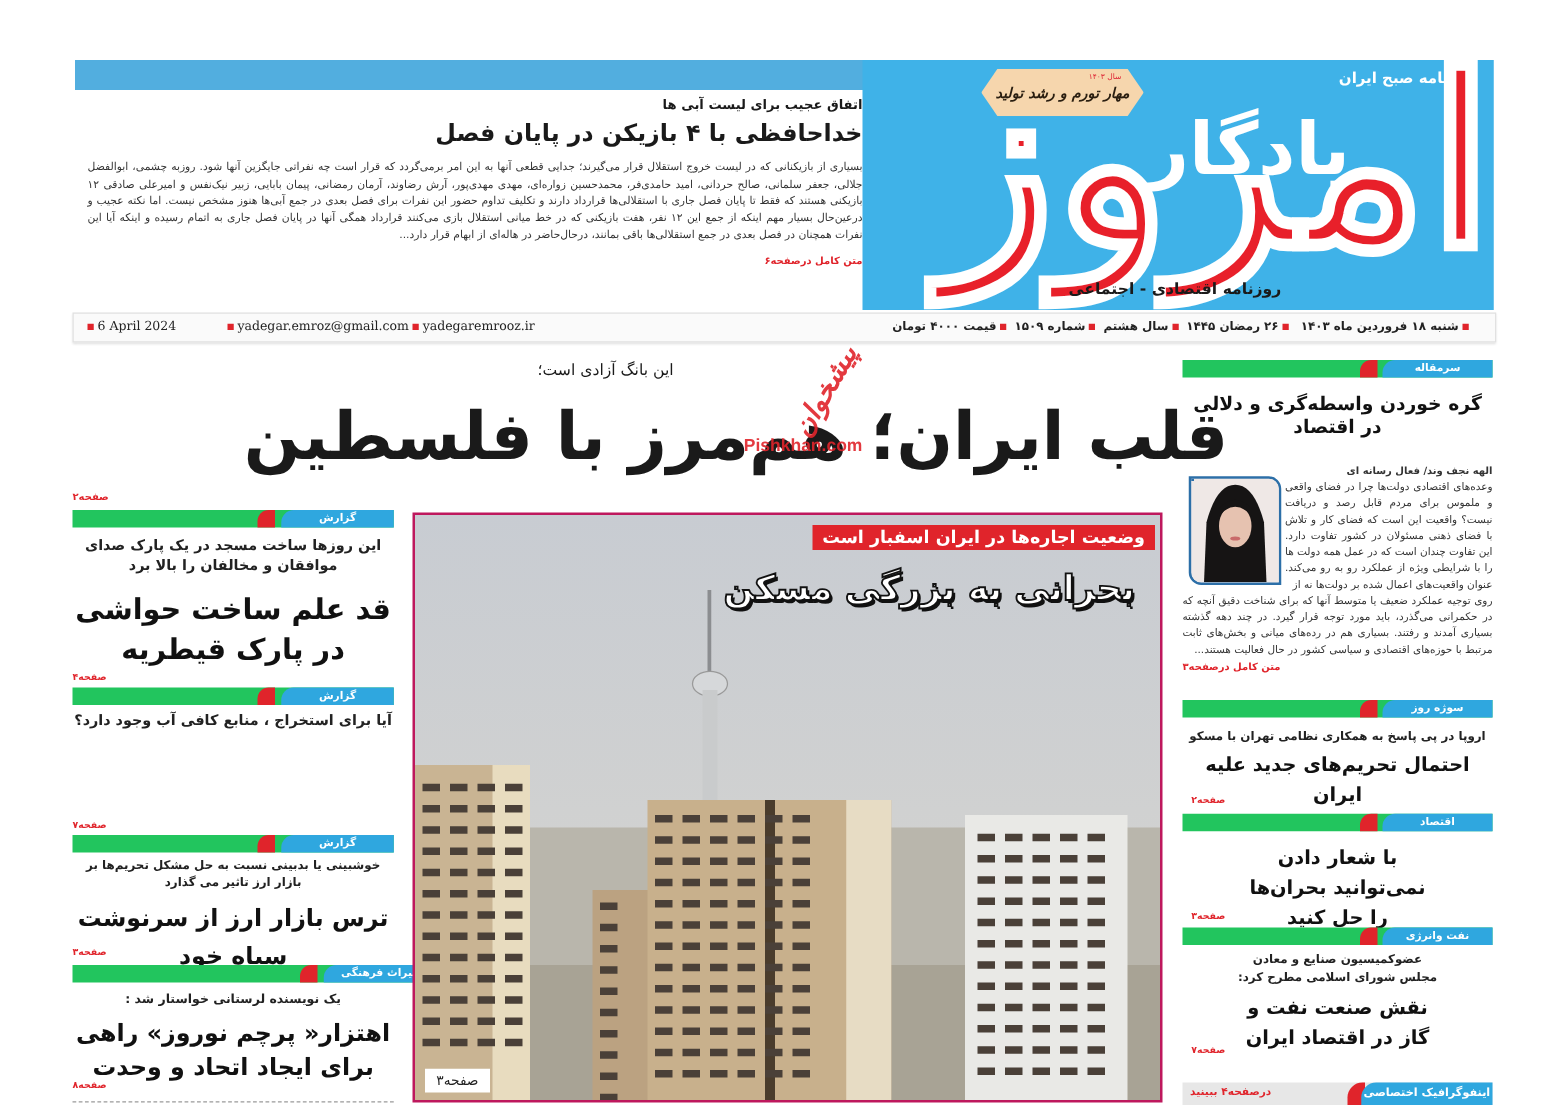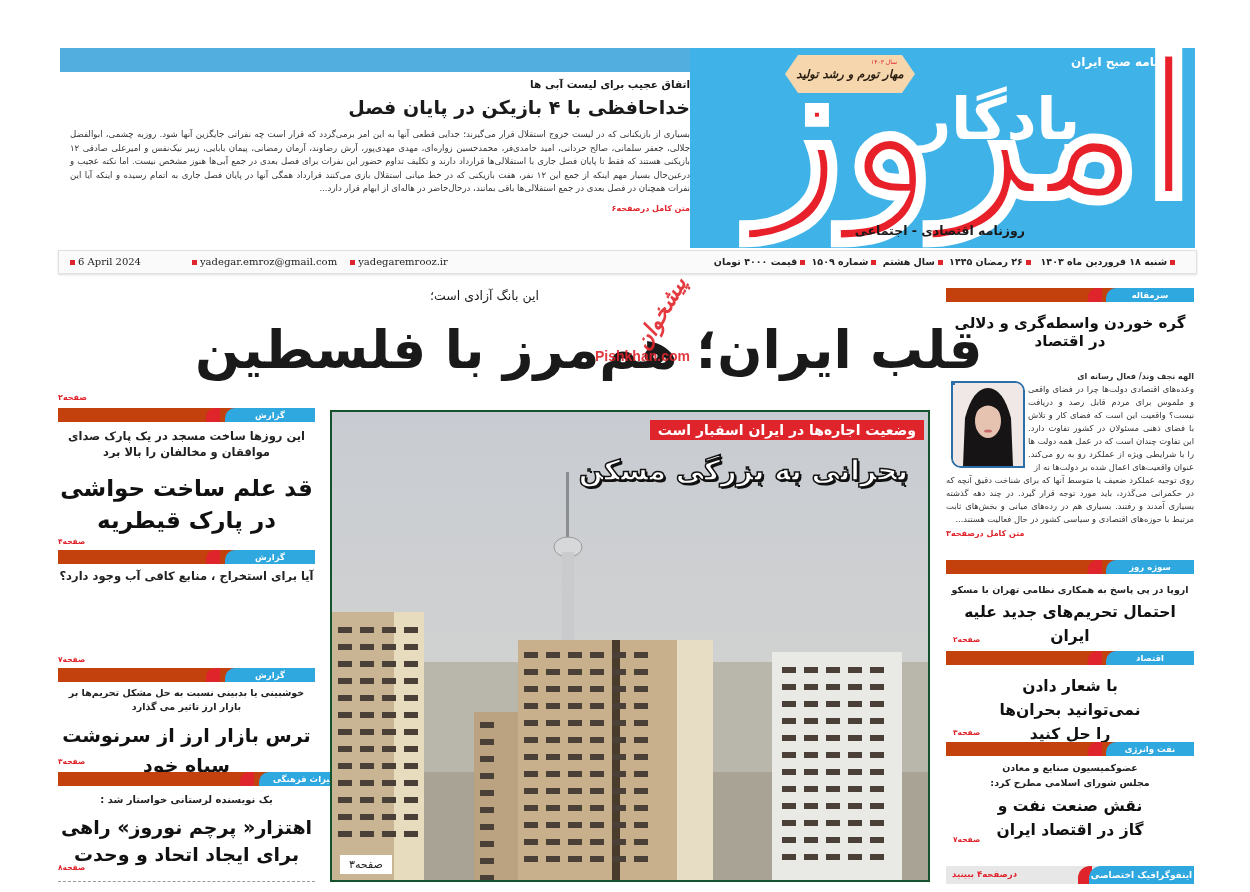--- a/index.html
+++ b/index.html
@@ -27,47 +27,47 @@
   .teaser { right:560px; top:78px; width:620px; }
   .teaser-kicker { font-size:10.5px; font-weight:bold; margin-bottom:6px; }
   .teaser-title { font-size:19px; font-weight:bold; margin-bottom:10px; }
   .teaser-body { font-size:8.6px; line-height:13.5px; color:#333; text-align:justify; }
   .teaser-more { font-size:8px; font-weight:bold; color:#e0242b; margin-top:8px; }
 
   
   .info-strip { left:58px; top:250px; width:1137px; height:22px; background:#fafafa;
                 border:1px solid #e1e1e1; box-shadow:0 1px 2px #ddd; }
   .info-right { right:18px; top:5px; font-size:9.5px; font-weight:bold; color:#222; }
-  .info-left { left:8px; top:5px; font-size:10px; color:#222; font-family:"DejaVu Serif", serif; display:flex; gap:10px; }
+  .info-left { left:8px; top:5px; font-size:10px; color:#222; font-family:"DejaVu Serif", serif; display:flex; }
   .sq { display:inline-block; width:5px; height:5px; background:#e0242b; margin:0 3px; vertical-align:middle; }
 
   
   .main-kicker { left:430px; top:288px; font-size:12.5px; font-weight:normal; }
   .main-head { left:195px; top:318px; font-size:53px; font-weight:900; letter-spacing:-1px; line-height:64px; }
   .watermark { left:595px; top:290px; color:#e0242b; font-weight:bold; opacity:0.9; }
   .watermark .wm-fa { font-family:"DejaVu Serif", serif; font-style:italic; font-size:22px; transform:rotate(-60deg); display:block; position:absolute; left:25px; top:10px; }
   .watermark .wm-en { font-size:14px; position:absolute; left:0; top:58px; font-family:"Liberation Sans", sans-serif; }
   .main-page-ref { left:58px; top:393px; font-size:8px; font-weight:bold; color:#e0242b; }
 
   
-  .sec-bar { height:14px; background:#c2410c; position:absolute; }
+  .sec-bar { height:14px; background:#22c55e; position:absolute; }
   .sec-bar .sec-red { position:absolute; top:0; width:14px; height:14px; background:#e0242b; border-radius:9px 0 0 0; }
   .sec-bar .sec-blue { position:absolute; right:0; top:0; height:14px; background:#2fa7df; border-radius:10px 0 0 0;
                        color:#fff; font-size:8.5px; font-weight:bold; text-align:center; line-height:14px; }
 
   
   .lcol { left:58px; width:257px; position:absolute; text-align:center; }
   .story-kicker { font-size:11.5px; font-weight:bold; line-height:16px; color:#222; }
   .story-title { font-size:22px; font-weight:bold; line-height:30px; color:#111; }
   .story-title.sm { font-size:19px; }
   .page-ref { font-size:7.5px; font-weight:bold; color:#e0242b; text-align:left; }
   .dotted { border-top:1px dashed #9a9a9a; }
 
   
-  .photo { left:330px; top:410px; width:600px; height:472px; overflow:hidden; border:2px solid #14532d; box-sizing:border-box; }
+  .photo { left:330px; top:410px; width:600px; height:472px; overflow:hidden; border:2px solid #be185d; box-sizing:border-box; }
   .photo svg { position:absolute; left:0; top:0; }
   .photo-kicker { right:4px; top:8px; background:#e0242b; color:#fff; font-size:14px; font-weight:bold; padding:2px 8px; }
   .photo-title { right:20px; top:42px; font-size:28px; font-weight:900; color:#fff;
                  -webkit-text-stroke:1.5px #111; text-shadow:2px 2px 0 #111; }
   .photo-page { left:8px; bottom:6px; background:#fff; font-size:11px; padding:3px 9px; color:#222; }
 
   
   .rcol { left:946px; width:248px; position:absolute; }
   .ed-title { font-size:15px; font-weight:bold; text-align:center; color:#111; }
   .ed-author { font-size:8px; font-weight:bold; color:#333; }

